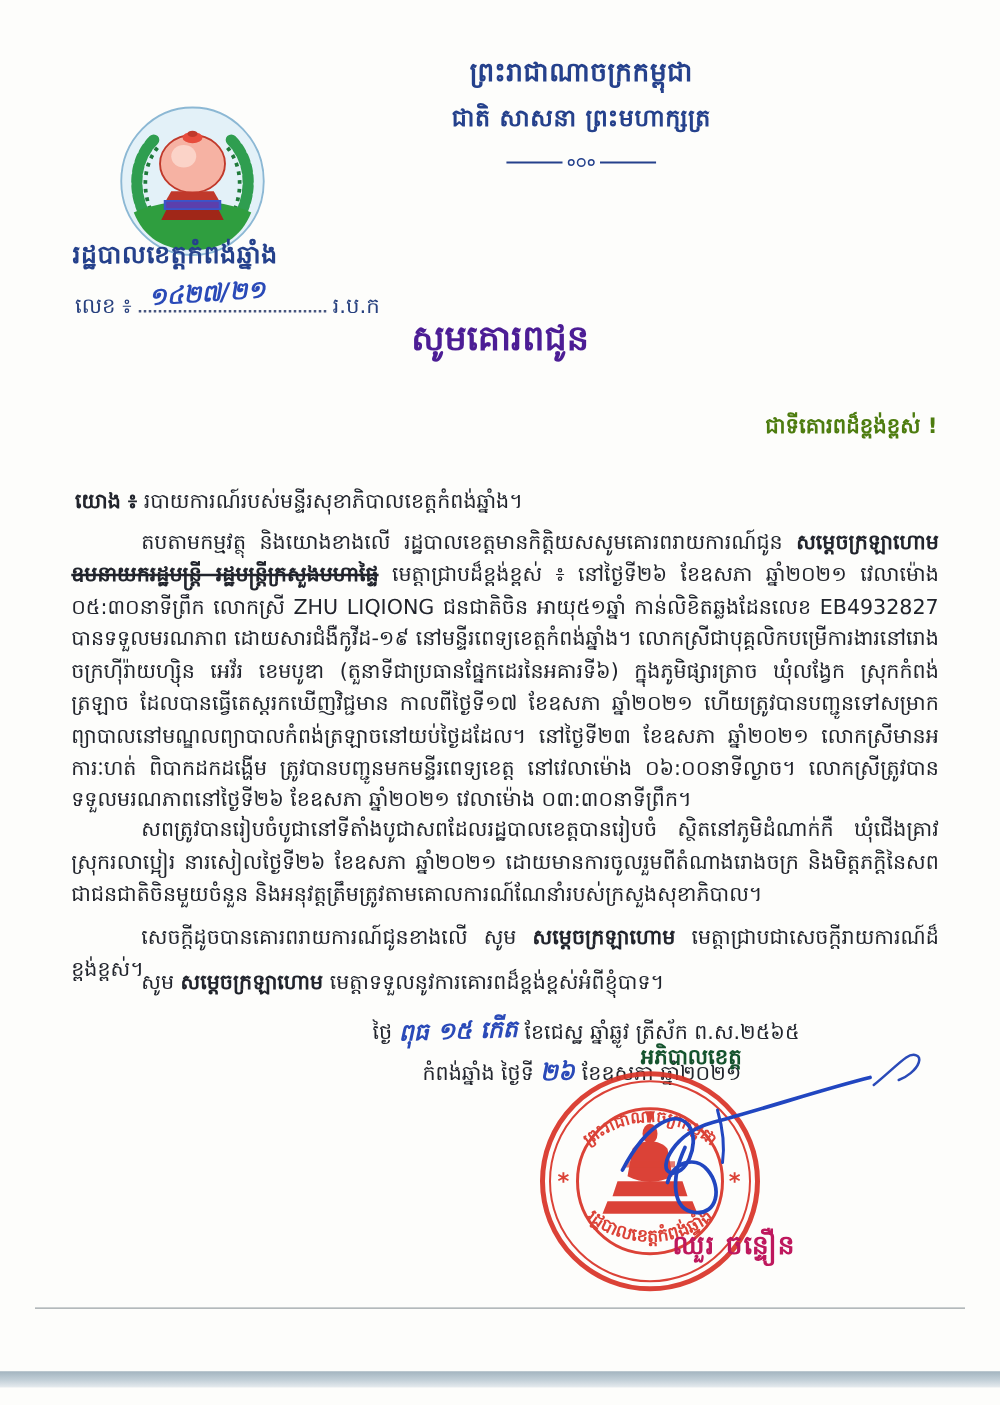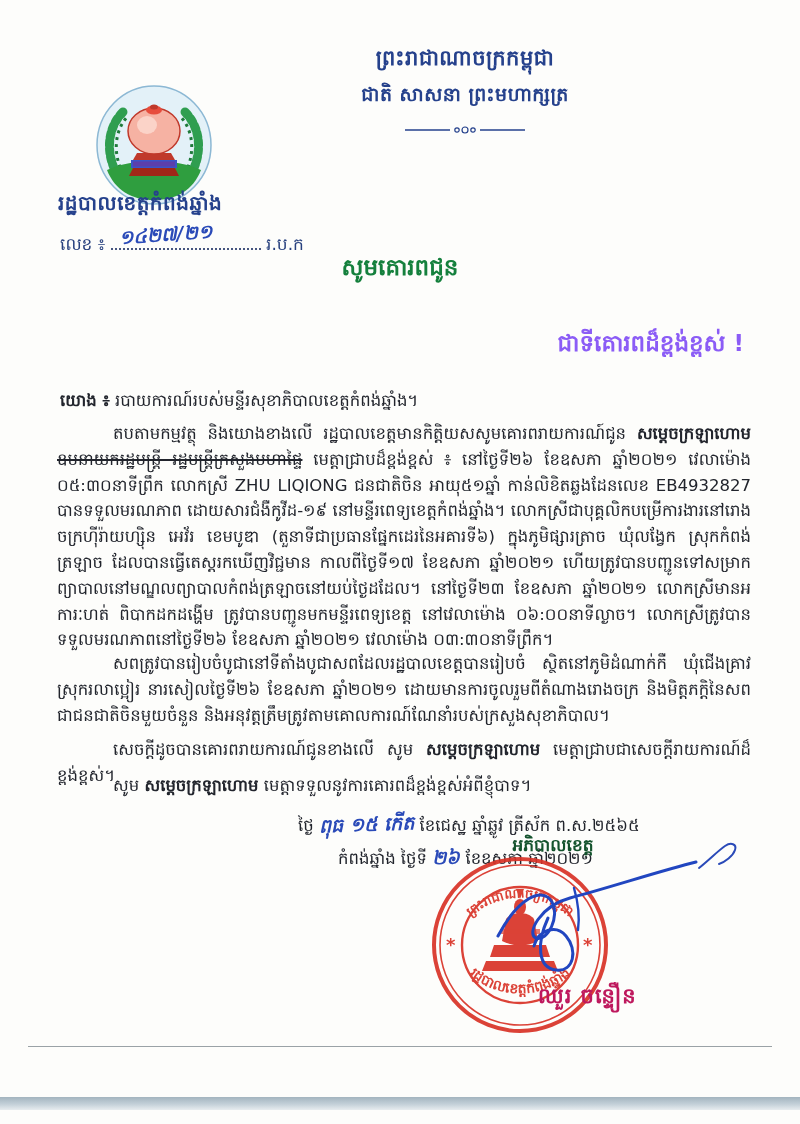--- a/index.html
+++ b/index.html
@@ -13,33 +13,33 @@
   .center{text-align:center;}
   .kingdom1{left:130px; top:44px; width:670px; font-size:21px;}
   .kingdom2{left:130px; top:82px; width:670px; font-size:19px;}
   .divider{left:405px; top:120px; width:120px; height:10px;}
   .emblem{left:93px; top:84px;}
   .admin{left:58px; top:190px; font-size:20px;}
   .refline{left:60px; top:232px; font-size:17px; color:#27407e; white-space:nowrap;}
   .ref-dots{display:inline-block; width:150px; border-bottom:2px dotted #46557f; position:relative; height:16px; vertical-align:baseline;}
   .ink{color:#2a4ab8; font-style:italic; font-weight:bold;}
   .ref-hand{position:absolute; left:8px; top:-10px; font-size:19px; transform:rotate(-4deg); white-space:nowrap;}
-  .title1{left:100px; top:253px; width:600px; font-size:23px; font-weight:bold; color:#15803d;}
+  .title1{left:100px; top:253px; width:600px; font-size:28px; font-weight:bold; color:#4c1d95;}
   .title2{left:40px; top:291px; width:720px; font-size:18px; font-weight:bold; color:#14203a;}
-  .title3{right:56px; top:329px; font-size:23px; font-weight:bold; color:#8b5cf6;}
+  .title3{right:50px; top:329px; font-size:17px; font-weight:bold; color:#4d7c0f;}
   .meta{left:60px; width:692px; font-size:16.5px; line-height:26px; text-align:justify;}
   .subject{top:357px;}
   .refer{top:388px;}
   .blabel{font-weight:bold;}
   .para{left:57px; width:694px; font-size:16.5px; line-height:25.8px; text-align:justify; text-indent:56px;}
   .p1{top:421px;}
   .p2{top:651px;}
   .p3{top:737px;}
   .p4{top:773px;}
-  .struck{font-weight:normal; text-decoration:line-through; text-decoration-thickness:1.5px;}
+  .struck{font-weight:bold; text-decoration:line-through; text-decoration-thickness:1.5px;}
   .bold{font-weight:bold;}
   .date1{left:298px; top:812px; font-size:16.5px; white-space:nowrap;}
   .date2{left:338px; top:845px; font-size:16.5px; white-space:nowrap;}
   .hand{font-size:19px; transform:rotate(-2deg); display:inline-block;}
   .govtitle{left:468px; top:834px; width:170px; text-align:center; font-size:17px; font-weight:bold; color:#14532d; z-index:4;}
   .sealwrap{left:420px; top:845px; z-index:2;}
   .sigwrap{left:478px; top:858px; z-index:5;}
   .inkmark{left:695px; top:840px; z-index:3;}
   .govname{left:538px; top:982px; font-size:21px; font-weight:bold; color:#be185d; letter-spacing:1px; z-index:6;}
   .footrule{left:28px; top:1046px; width:744px; border-top:1.5px solid #9aa2a6;}

